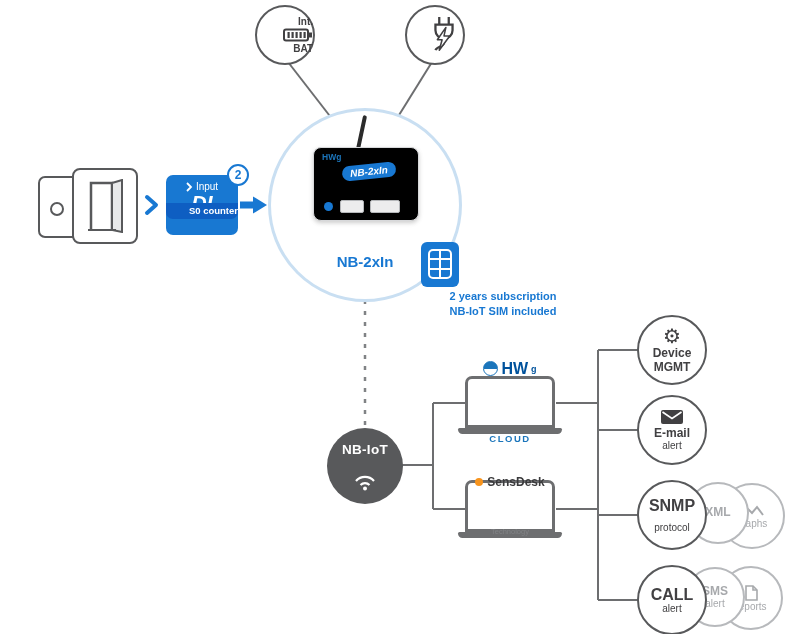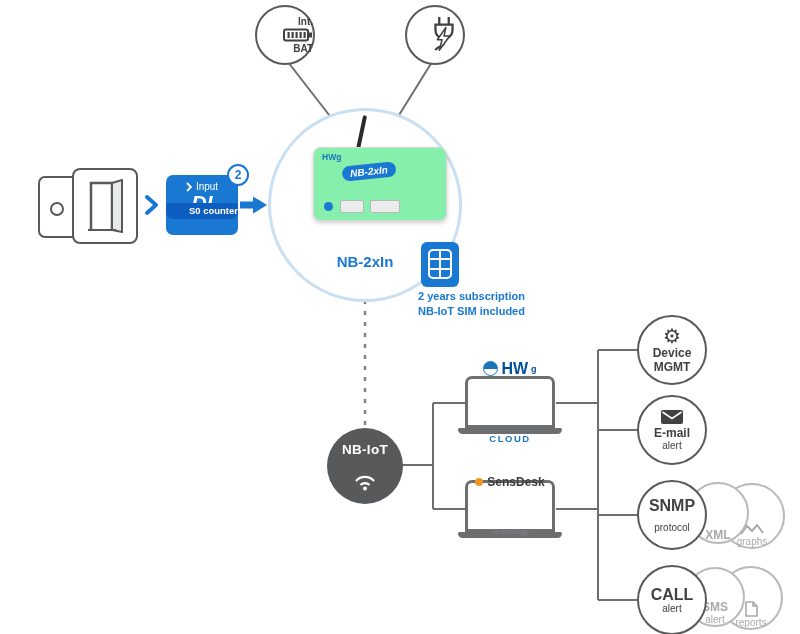--- a/index.html
+++ b/index.html
@@ -29,33 +29,33 @@
   .di-footer{position:absolute;left:0;bottom:16px;width:100%;height:16px;background:#0e5ec2;
     border-radius:0 0 7px 7px;color:#fff;font-size:9.5px;font-weight:bold;text-align:right;line-height:16px;}
   .di-badge{left:227px;top:164px;width:22px;height:22px;background:#fff;border:2px solid #1878d2;border-radius:50%;
     box-sizing:border-box;color:#1878d2;font-size:12px;font-weight:bold;display:flex;align-items:center;
     justify-content:center;z-index:3;}
 
   
   .ring{left:268px;top:108px;width:194px;height:194px;border-radius:50%;background:#fff;
     border:3px solid #c9dff2;box-sizing:border-box;z-index:1;}
   .antenna{left:88px;top:4px;width:4px;height:40px;background:#2b2b2b;border-radius:2px;transform:rotate(12deg);}
-  .device-box{left:42px;top:36px;width:104px;height:72px;background:#86efac;border:1.5px solid #d7d8da;
-    border-radius:8px;box-shadow:0 2px 4px rgba(88,89,91,.3);padding-left:28px;}
+  .device-box{left:42px;top:36px;width:104px;height:72px;background:#000000;border:1.5px solid #d7d8da;
+    border-radius:8px;box-shadow:0 2px 4px rgba(88,89,91,.3);}
   .dev-brand{left:8px;top:4px;font-size:8.5px;font-weight:bold;color:#1b75bb;}
   .sticker{left:28px;top:16px;transform:rotate(-6deg);background:#1878d2;color:#fff;font-size:10px;
     font-style:italic;font-weight:bold;padding:2px 8px;border-radius:9px;white-space:nowrap;}
   .term{top:52px;height:13px;background:#ececed;border:1px solid #b5b7ba;border-radius:2px;box-sizing:border-box;}
   .dev-btn{left:10px;top:54px;width:9px;height:9px;background:#1878d2;border-radius:50%;}
   .device-name{left:0;top:142px;width:100%;text-align:center;font-size:15px;font-weight:bold;color:#1878d2;}
 
   
   .sim{left:421px;top:242px;width:38px;height:45px;background:#1878d2;border-radius:6px;display:flex;
     align-items:center;justify-content:center;z-index:2;}
-  .sim-note{left:418px;top:289px;width:170px;font-size:11px;font-weight:bold;color:#1878d2;line-height:1.4;z-index:2;}
+  .sim-note{left:418px;top:289px;width:170px;font-size:11px;font-weight:bold;color:#1878d2;line-height:1.4;z-index:2;text-align:center;}
 
   
   .nbiot{left:327px;top:428px;width:76px;height:76px;border-radius:50%;background:#58595b;display:flex;
     flex-direction:column;align-items:center;justify-content:center;gap:16px;z-index:2;}
   .nbiot-label{font-size:13.5px;font-weight:bold;color:#fff;letter-spacing:.3px;}
 
   
   .laptop{position:absolute;width:104px;z-index:2;}
   .lap-screen{margin:0 7px;height:52px;background:#fff;border:3px solid #6d6e70;border-radius:7px 7px 0 0;
     box-sizing:border-box;display:flex;flex-direction:column;align-items:center;justify-content:center;gap:38px;}
@@ -68,21 +68,21 @@
   .cloud-name{font-size:9.5px;font-weight:bold;color:#1b75bb;letter-spacing:1.5px;margin-top:18px;}
   .sd-row{display:flex;align-items:center;gap:4px;}
   .sd-dot{width:8px;height:8px;background:#f7941d;border-radius:50%;}
   .sd-name{font-size:12px;font-weight:bold;color:#3a3a3c;line-height:1;}
   .sd-tag{font-size:7.5px;color:#808285;margin-top:1px;}
 
   
   .out{position:absolute;width:70px;height:70px;border-radius:50%;background:#fff;border:2.5px solid #58595b;
     box-sizing:border-box;display:flex;flex-direction:column;align-items:center;justify-content:center;
     text-align:center;z-index:2;line-height:1.1;}
-  .out.back{border-color:#b7b9bc;justify-content:flex-end;}
+  .out.back{border-color:#b7b9bc;}
   .t1{font-size:12px;font-weight:bold;color:#414042;}
   .t1.big{font-size:16px;}
   .t2{font-size:10px;color:#414042;}
   .back .t1,.back .t2{color:#a7a9ac;}
   .gear{font-size:20px;color:#414042;line-height:1;margin-bottom:1px;}
 </style>
 </head>
 <body>
 
 <div id="canvas">

